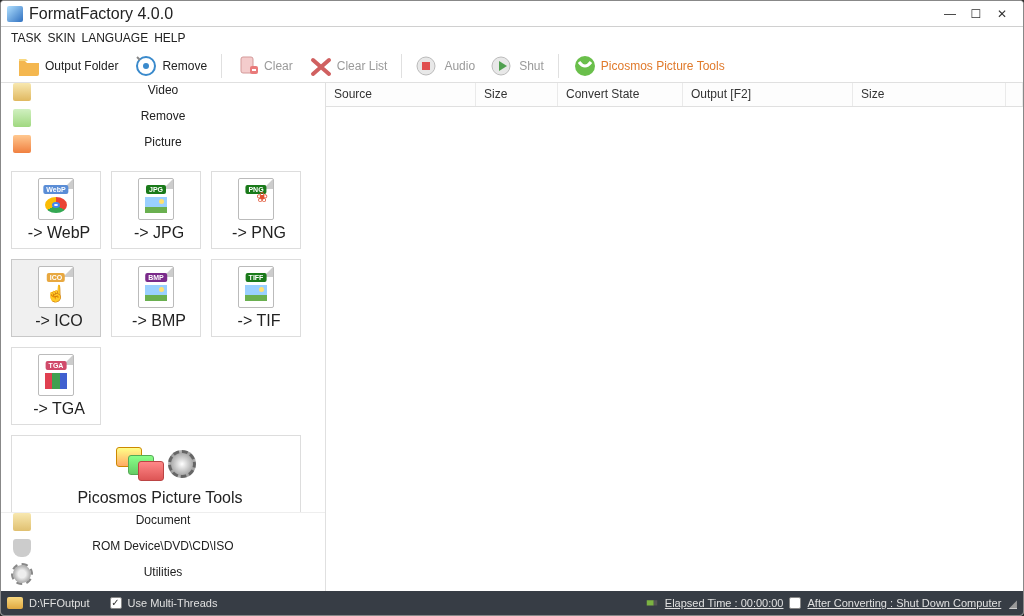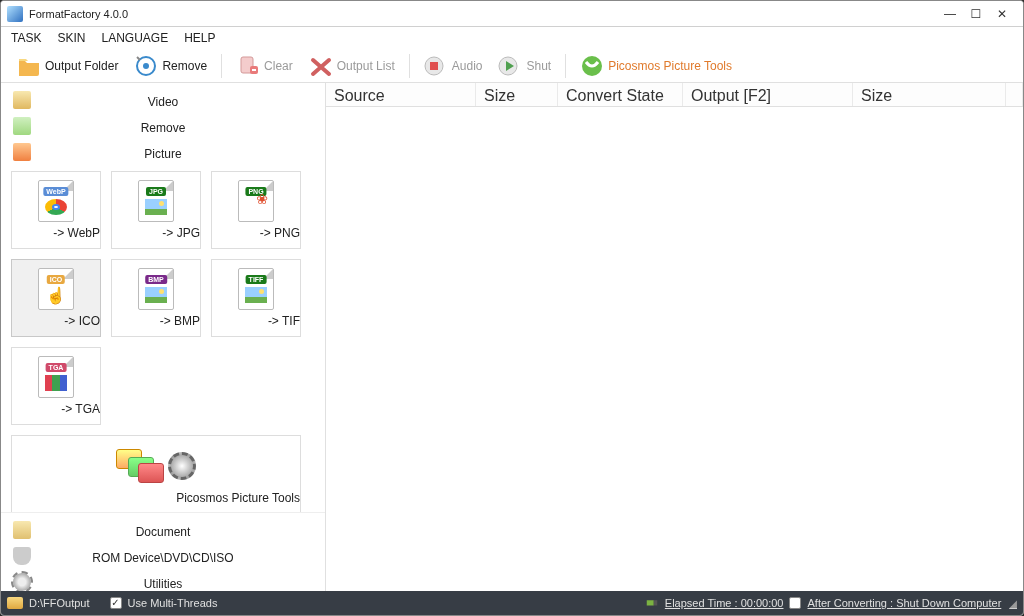--- a/index.html
+++ b/index.html
@@ -31,29 +31,29 @@
   align-items: center;
   padding: 0 6px;
 }
 .titlebar .app-icon {
   width: 16px; height: 16px;
   background: linear-gradient(135deg,#b0e0ff,#3070c0);
   border-radius: 2px;
   margin-right: 6px;
   position: relative;
 }
-.titlebar .title { flex: 1; font-size: 11px; color: #222; }
+.titlebar .title { flex: 1; font-size: 16px; color: #222; }
 .titlebar .win-controls { display: flex; gap: 12px; padding-right: 8px; }
 .titlebar .win-btn { font-size: 12px; color: #333; cursor: pointer; width: 14px; text-align: center; }
 .menubar {
   height: 22px;
   display: flex;
   align-items: center;
   padding: 0 10px;
-  gap: 16px;
+  gap: 6px;
   background: #fff;
 }
 .menubar .menu-item { font-size: 12px; color: #222; cursor: pointer; }
 .toolbar {
   height: 34px;
   display: flex;
   align-items: center;
   padding: 0 10px;
   gap: 4px;
   border-bottom: 1px solid #e0e0e0;
@@ -76,21 +76,21 @@
 .sidebar {
   width: 325px;
   background: #fff;
   display: flex;
   flex-direction: column;
   border-right: 1px solid #e0e0e0;
 }
 .category-btn {
   height: 26px;
   display: flex;
-  align-items: flex-end;
+  align-items: flex-start;
   padding: 0 12px;
   gap: 10px;
   cursor: pointer;
   position: relative;
 }
 .category-btn .cat-label {
   position: absolute;
   left: 50%;
   transform: translateX(-50%);
   font-size: 12px;
@@ -167,39 +167,39 @@
 .content.chrome::after { content:''; position:absolute; inset:30%; background:#fff; border-radius:50%; border:2px solid #4285f4; }
 .content.photo {
   background: linear-gradient(#9ad0ff 60%, #6ab050 60%);
 }
 .content.photo::after { content:''; position:absolute; width:5px; height:5px; background:#ffe070; border-radius:50%; top:2px; right:3px; }
 .content.pngflower { background: #f9ce3c; position:relative; }
 .content.pngflower::after { content:'❀'; position:absolute; inset:0; display:flex; align-items:center; justify-content:center; font-size:14px; color:#e05030; }
 .content.cursor { background:#fff; display:flex; align-items:center; justify-content:center; }
 .content.cursor::after { content:'☝'; font-size:16px; color:#3a8ad6; }
 .content.colors { background: linear-gradient(90deg,#e04050 33%,#40a050 33% 66%,#4060d0 66%); }
-.tile-label { font-size: 12px; color: #222; text-align: right; width: 100%; padding-left: 6px; }
+.tile-label { font-size: 16px; color: #222; text-align: center; width: 100%; padding-left: 6px; }
 .pp-tools { display:flex; align-items:center; justify-content:center; gap:4px; width:100%; padding:8px 6px 4px 6px; }
 .pp-tools .thumb-stack { position:relative; width:48px; height:34px; }
 .pp-tools .thumb-stack .t1 { position:absolute; width:26px; height:20px; background:linear-gradient(#ff8,#fa6); border:1px solid #c80; top:0; left:0; border-radius:3px; }
 .pp-tools .thumb-stack .t2 { position:absolute; width:26px; height:20px; background:linear-gradient(#8f8,#6c6); border:1px solid #5a5; top:8px; left:12px; border-radius:3px; }
 .pp-tools .thumb-stack .t3 { position:absolute; width:26px; height:20px; background:linear-gradient(#f88,#d55); border:1px solid #b44; top:14px; left:22px; border-radius:3px; }
 .pp-tools .gear { width:28px; height:28px; background:radial-gradient(#fff,#888); border-radius:50%; border:3px dashed #666; }
 .bottom-cats { display:flex; flex-direction:column; border-top:1px solid #eee; }
 .bottom-cats .category-btn { height: 26px; position:relative; }
 .main-area { flex: 1; display: flex; flex-direction: column; background: #fff; }
 .table-header {
   height: 24px;
   display: flex;
   border-bottom: 1px solid #e0e0e0;
   background: #fdfdfd;
 }
 .th-cell {
   padding: 4px 8px;
-  font-size: 16px;
+  font-size: 12px;
   color: #333;
   border-right: 1px solid #eaeaea;
   text-align: left;
   white-space: nowrap;
 }
 .table-body { flex: 1; background: #fff; }
 .statusbar {
   height: 24px;
   background: #373d45;
   display: flex;
@@ -276,21 +276,21 @@
           </svg>
       </span>
       <span>Clear</span>
     </div>
     <div class="tbutton disabled">
       <span class="tb-ico">
         <svg viewBox="0 0 24 24">
             <path d="M4 6 L20 20 M20 6 L4 20" stroke="#d06060" stroke-width="4" stroke-linecap="round"></path>
           </svg>
       </span>
-      <span>Output List</span>
+      <span>Clear List</span>
     </div>
     <div class="sep"></div>
     <div class="tbutton disabled">
       <span class="tb-ico">
         <svg viewBox="0 0 24 24">
             <circle cx="10" cy="12" r="9" fill="#e8e8e8" stroke="#bbb"></circle>
             <rect x="6" y="8" width="8" height="8" fill="#e05050"></rect>
           </svg>
       </span>
       <span>Audio</span>

